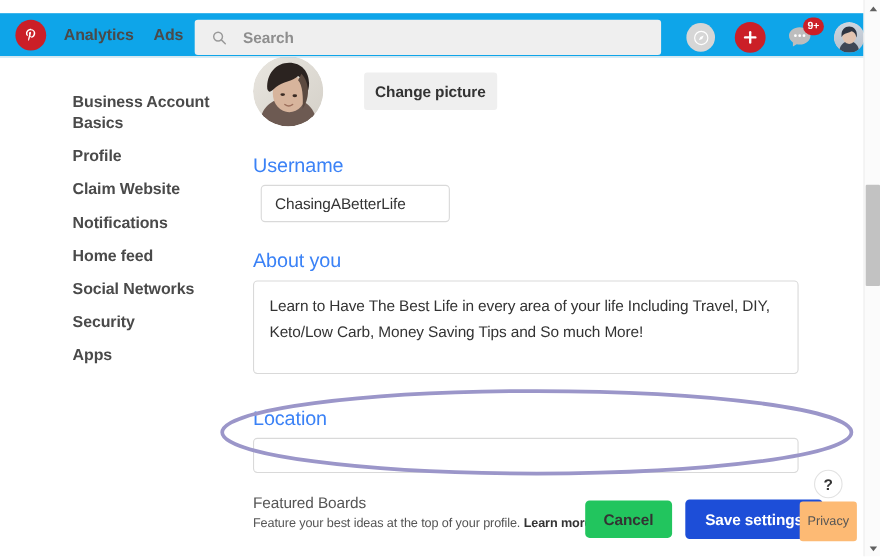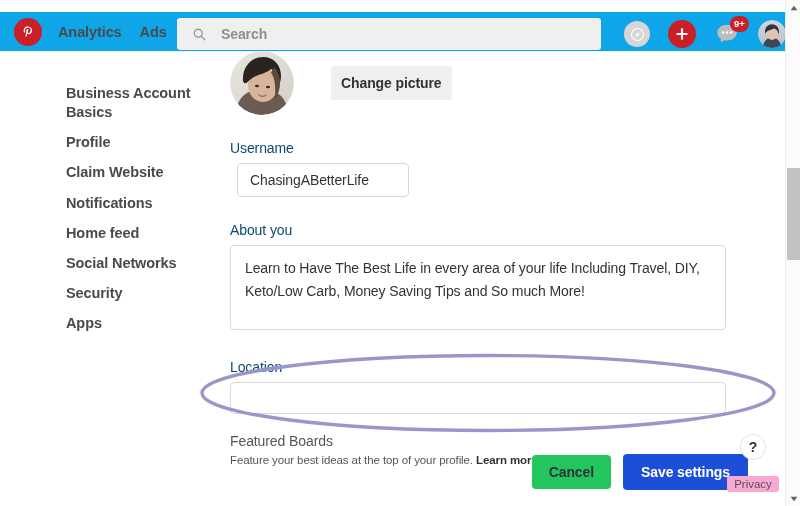--- a/index.html
+++ b/index.html
@@ -181,22 +181,22 @@
     font-family: "Liberation Sans", sans-serif;
     font-size: 14px;
     font-weight: bold;
     color: #333333;
     cursor: pointer;
     letter-spacing: -0.1px;
     text-align: center;
   }
 
   .field-label {
-    font-size: 14px;
-    color: #0c4a6e;
+    font-size: 18px;
+    color: #3b82f6;
     margin-top: 25px;
     margin-bottom: 7px;
     letter-spacing: -0.1px;
   }
 
   .username-row {
     display: flex;
     align-items: center;
     margin-top: 4px;
   }
@@ -333,23 +333,23 @@
     border-radius: 50%;
     background: #ffffff;
     border: 1px solid #e2e2e2;
     display: flex; align-items: center; justify-content: center;
     font-size: 14px;
     font-weight: bold;
     color: #333;
     cursor: pointer;
   }
   .privacy-pill {
-    margin-top: 16px;
-    padding: 2px 7px;
-    background: #f9a8d4;
+    margin-top: 3px;
+    padding: 12px 7px;
+    background: #fdba74;
     border-radius: 3px;
     font-size: 11.5px;
     color: #555555;
     cursor: pointer;
   }
 
   
   .scrollbar {
     position: absolute;
     right: 0; top: 0;

